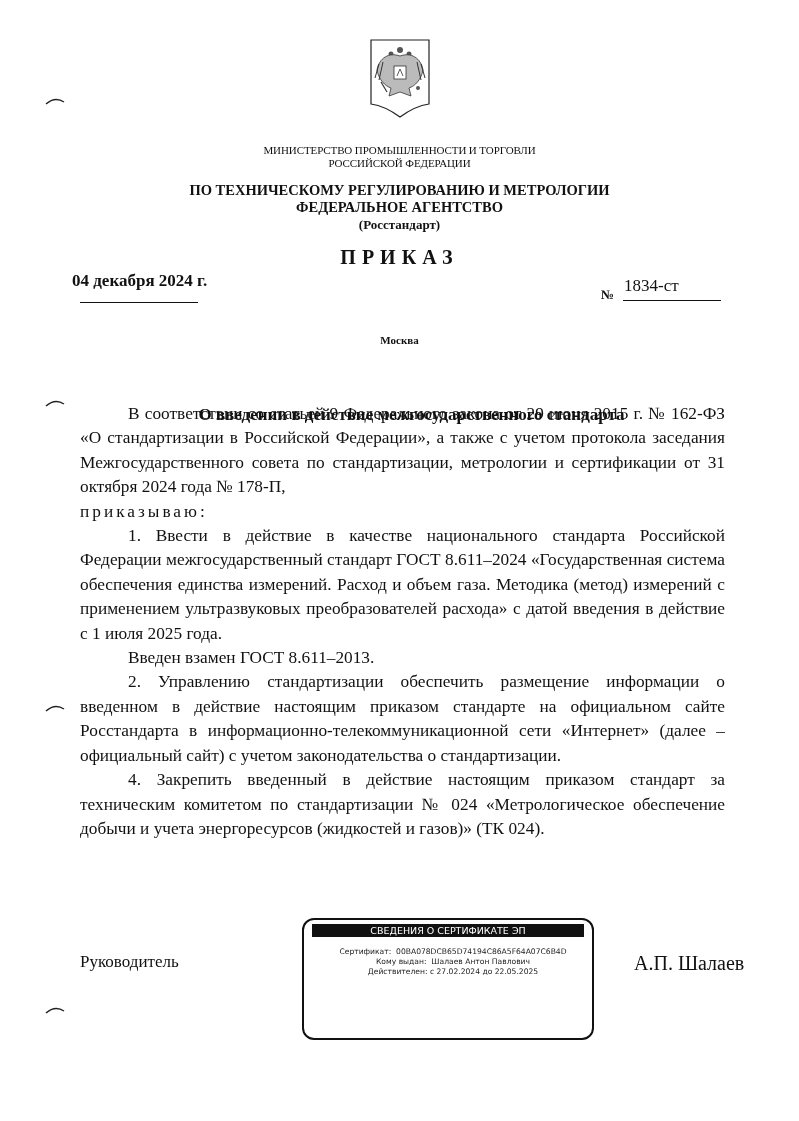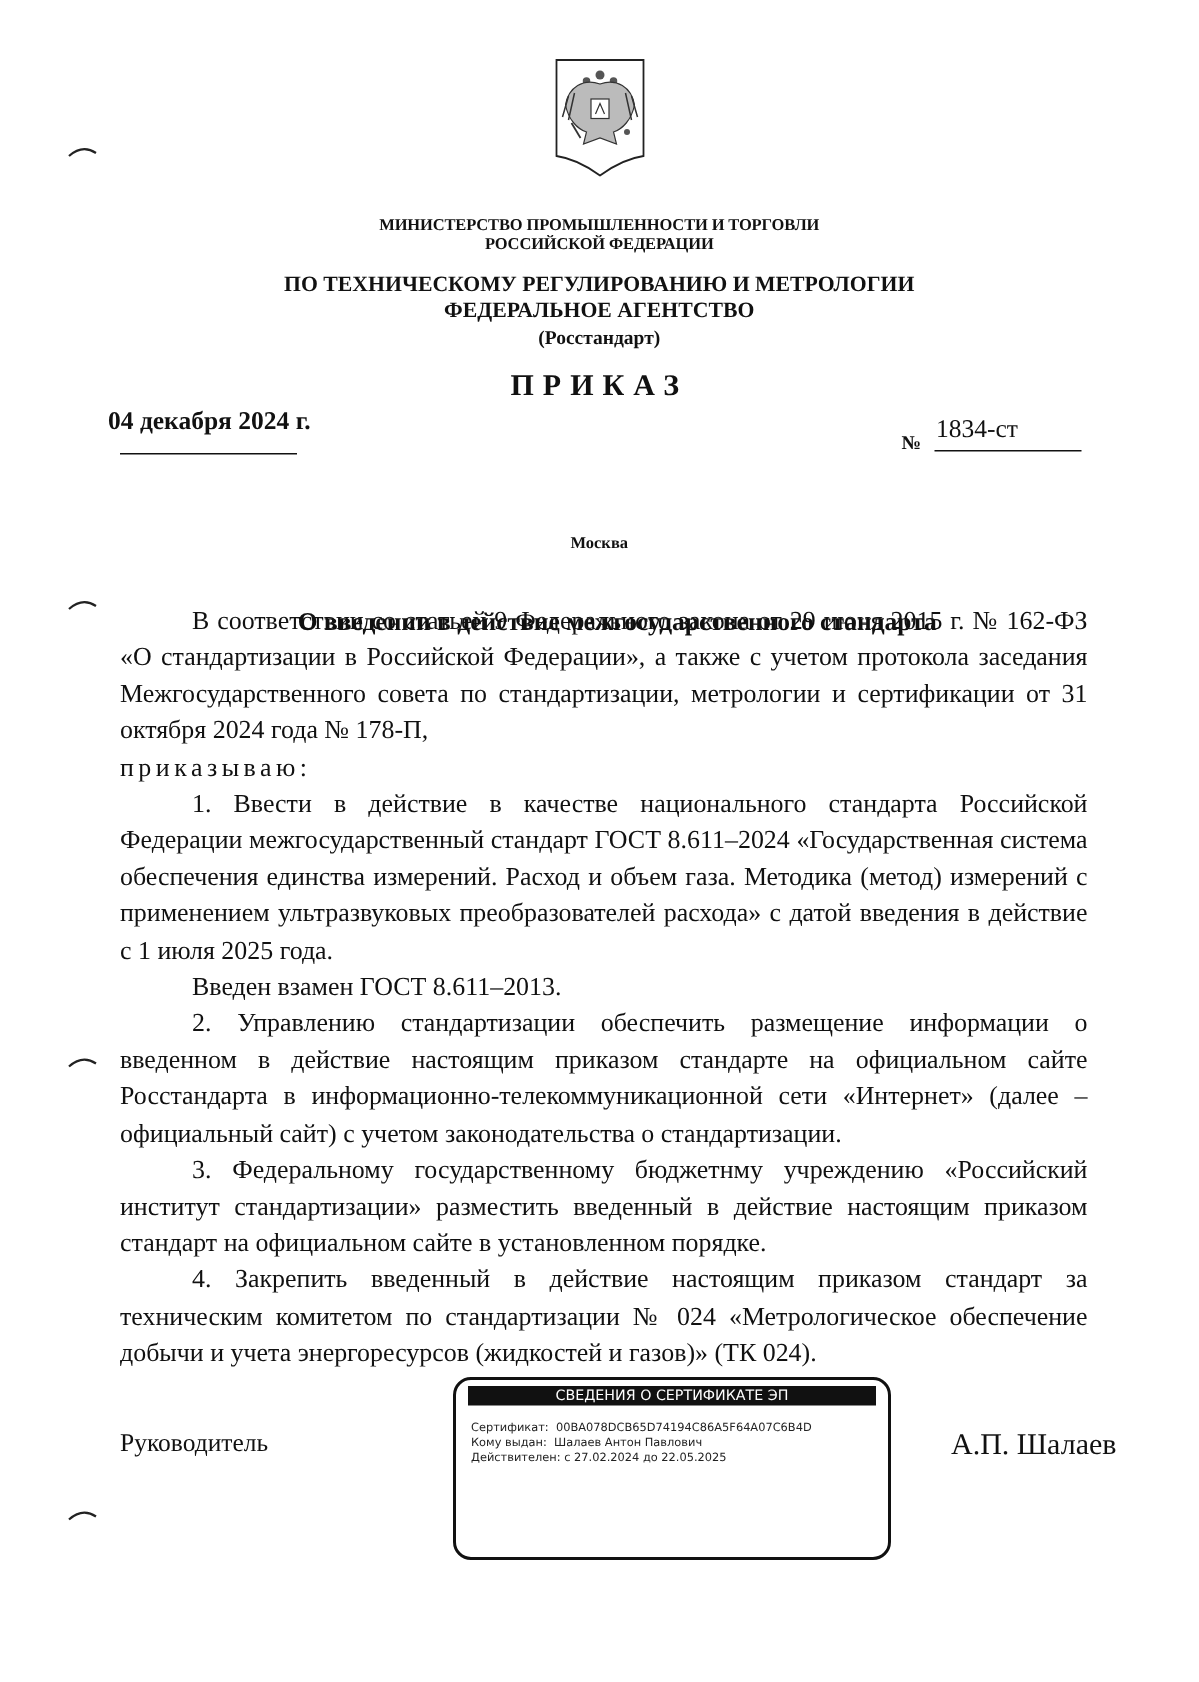--- a/index.html
+++ b/index.html
@@ -3,43 +3,43 @@
   <meta charset="utf-8">
   <style>
     html, body { margin: 0; padding: 0; }
     body {
       width: 799px; height: 1121px; background: #ffffff; position: relative; overflow: hidden;
       font-family: "Liberation Serif", "DejaVu Serif", serif; color: #111;
     }
     .abs { position: absolute; }
     .margin-mark { position: absolute; width: 22px; height: 10px; }
     .emblem { left: 369px; top: 38px; width: 62px; height: 80px; }
-    .ministry { left: 0; width: 799px; text-align: center; font-weight: bold; font-size: 11px; line-height: 13px; letter-spacing: -0.1px; }
+    .ministry { left: 0; width: 799px; text-align: center; font-weight: normal; font-size: 11px; line-height: 13px; letter-spacing: -0.1px; }
     .agency { left: 0; width: 799px; text-align: center; font-weight: bold; font-size: 14.5px; line-height: 17px; }
     .prikaz { left: 0; width: 799px; text-align: center; font-weight: bold; font-size: 20px; letter-spacing: 6px; }
     .date { left: 72px; top: 271px; font-size: 17px; font-weight: bold; }
     .date-line { left: 80px; top: 302px; width: 118px; border-top: 1px solid #111; }
     .num-sign { left: 601px; top: 287px; font-size: 13px; font-weight: bold; }
     .num-value { left: 624px; top: 276px; font-size: 17px; }
     .num-line { left: 623px; top: 300px; width: 98px; border-top: 1px solid #111; }
-    .city { left: 0; width: 799px; top: 334px; text-align: center; font-weight: bold; font-size: 11px; margin-top: 22px; }
+    .city { left: 0; width: 799px; top: 334px; text-align: center; font-weight: bold; font-size: 11px; }
     .subject { left: 12px; width: 799px; top: 357px; text-align: center; font-weight: bold; font-size: 17px; margin-top: 48px; }
     .body-text { left: 80px; width: 645px; font-size: 17.3px; line-height: 24.4px; text-align: justify; }
     .body-text p { margin: 0; text-indent: 48px; }
     .spaced { letter-spacing: 3px; }
     .sign-left { left: 80px; top: 952px; font-size: 17px; }
     .sign-right { left: 634px; top: 952px; font-size: 20px; }
     .stamp {
       left: 302px; top: 918px; width: 288px; height: 118px;
       border: 2.5px solid #111; border-radius: 12px; background: #fff;
       font-family: "DejaVu Sans", sans-serif; color: #222;
     }
     .stamp-head { text-align: center; font-size: 8px; line-height: 10.5px; margin-top: 9px; }
     .stamp-bar { margin: 4px 8px 0 8px; background: #111; color: #fff; text-align: center; font-size: 9.5px; height: 13px; line-height: 13px; }
-    .stamp-info { margin: 10px 0 0 10px; font-size: 7.6px; line-height: 10px; white-space: nowrap; }
+    .stamp-info { margin: 10px 0 0 10px; font-size: 7.6px; line-height: 10px; white-space: nowrap; text-align: center; }
   </style>
 </head>
 <body>
 
 <svg class="margin-mark" style="left:44px;top:96px" viewBox="0 0 22 10">
     <path d="M2 8 Q11 0 20 6" stroke="#222" stroke-width="1.5" fill="none"></path>
   </svg>
 <svg class="margin-mark" style="left:44px;top:398px" viewBox="0 0 22 10">
     <path d="M2 8 Q11 0 20 6" stroke="#222" stroke-width="1.5" fill="none"></path>
   </svg>
@@ -83,21 +83,20 @@
 <div class="abs num-line"></div>
 
 <div class="abs city">Москва</div>
 <div class="abs subject">О введении в действие межгосударственного стандарта</div>
 
 <div class="abs body-text" style="top:402px">
   <p><span>В соответствии со статьей 9 Федерального закона от 29 июня 2015 г. № 162-ФЗ «О стандартизации в Российской Федерации», а также с учетом протокола заседания Межгосударственного совета по стандартизации, метрологии и сертификации от 31 октября 2024 года № 178-П,</span><br><span class="spaced" style="display:inline-block;text-indent:0">приказываю:</span></p>
   <p>1. Ввести в действие в качестве национального стандарта Российской Федерации межгосударственный стандарт ГОСТ 8.611–2024 «Государственная система обеспечения единства измерений. Расход и объем газа.  Методика (метод) измерений с применением ультразвуковых преобразователей расхода» с датой введения в действие с 1 июля 2025 года.</p>
   <p>Введен взамен ГОСТ 8.611–2013.</p>
   <p>2. Управлению стандартизации обеспечить размещение информации о введенном в действие настоящим приказом стандарте на официальном сайте Росстандарта в информационно-телекоммуникационной сети «Интернет» (далее – официальный сайт) с учетом законодательства о стандартизации.</p>
-  <p>3. Федеральному государственному бюджетнму учреждению «Российский институт стандартизации» разместить введенный в действие настоящим приказом стандарт на официальном сайте в установленном порядке.</p>
   <p>4. Закрепить введенный в действие настоящим приказом стандарт за техническим комитетом по стандартизации № 024 «Метрологическое обеспечение добычи и учета энергоресурсов (жидкостей и газов)» (ТК 024).</p>
 </div>
 
 <div class="abs sign-left">Руководитель</div>
 <div class="abs sign-right">А.П. Шалаев</div>
 
 <div class="abs stamp">
   <div class="stamp-bar">СВЕДЕНИЯ О СЕРТИФИКАТЕ ЭП</div>
   <div class="stamp-info">
     <div><span>Сертификат:</span>&nbsp; <span>00BA078DCB65D74194C86A5F64A07C6B4D</span></div>

